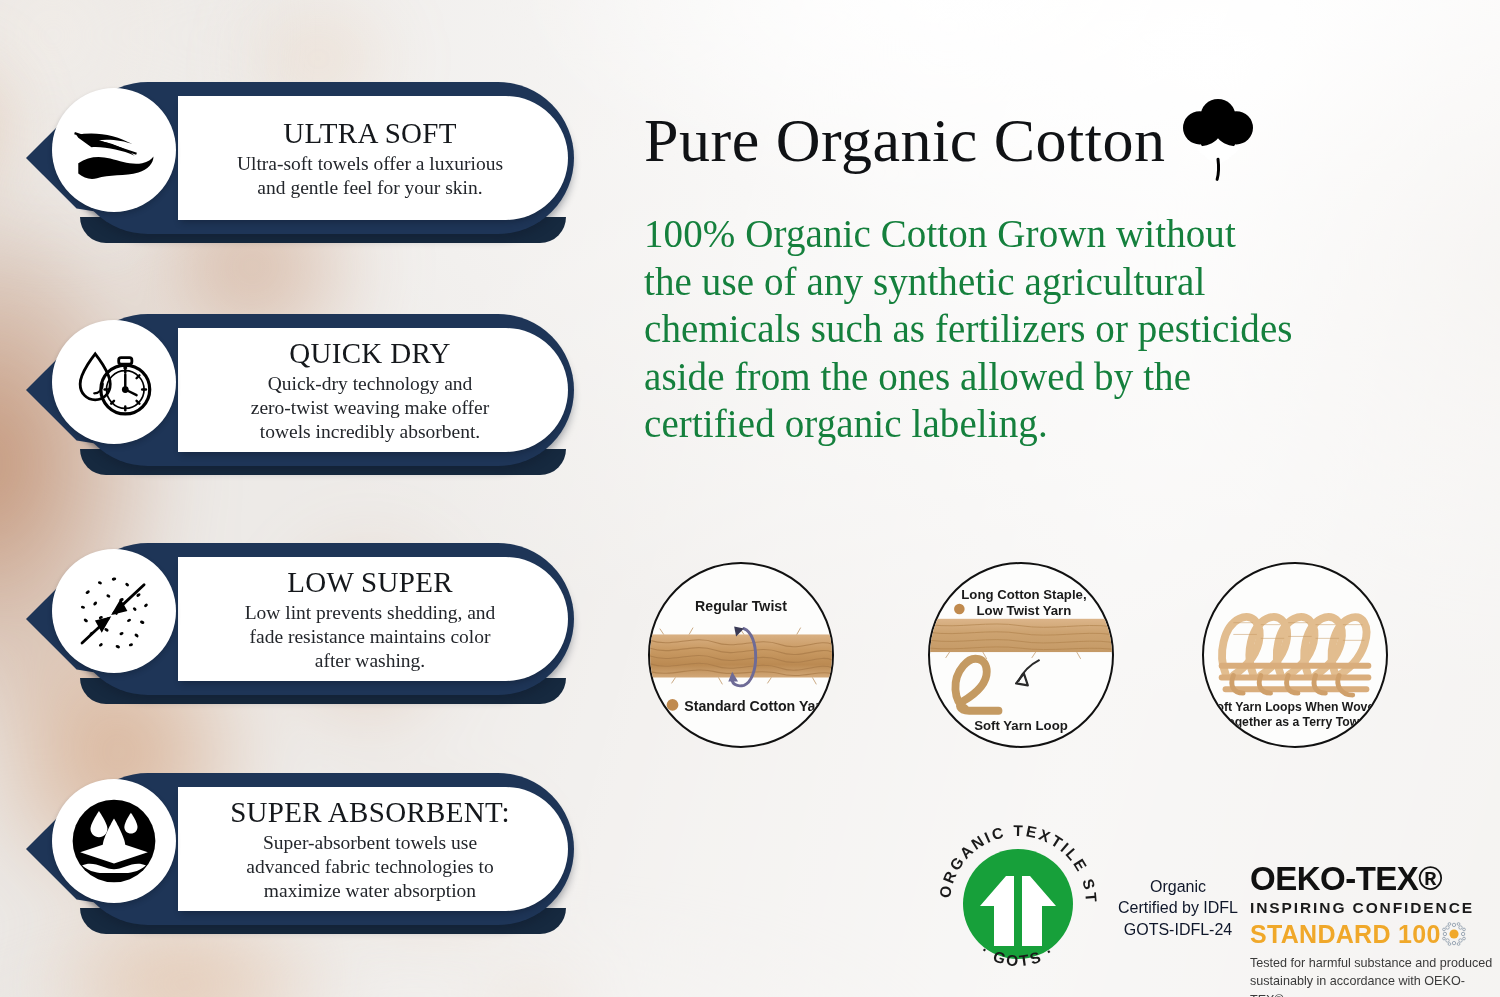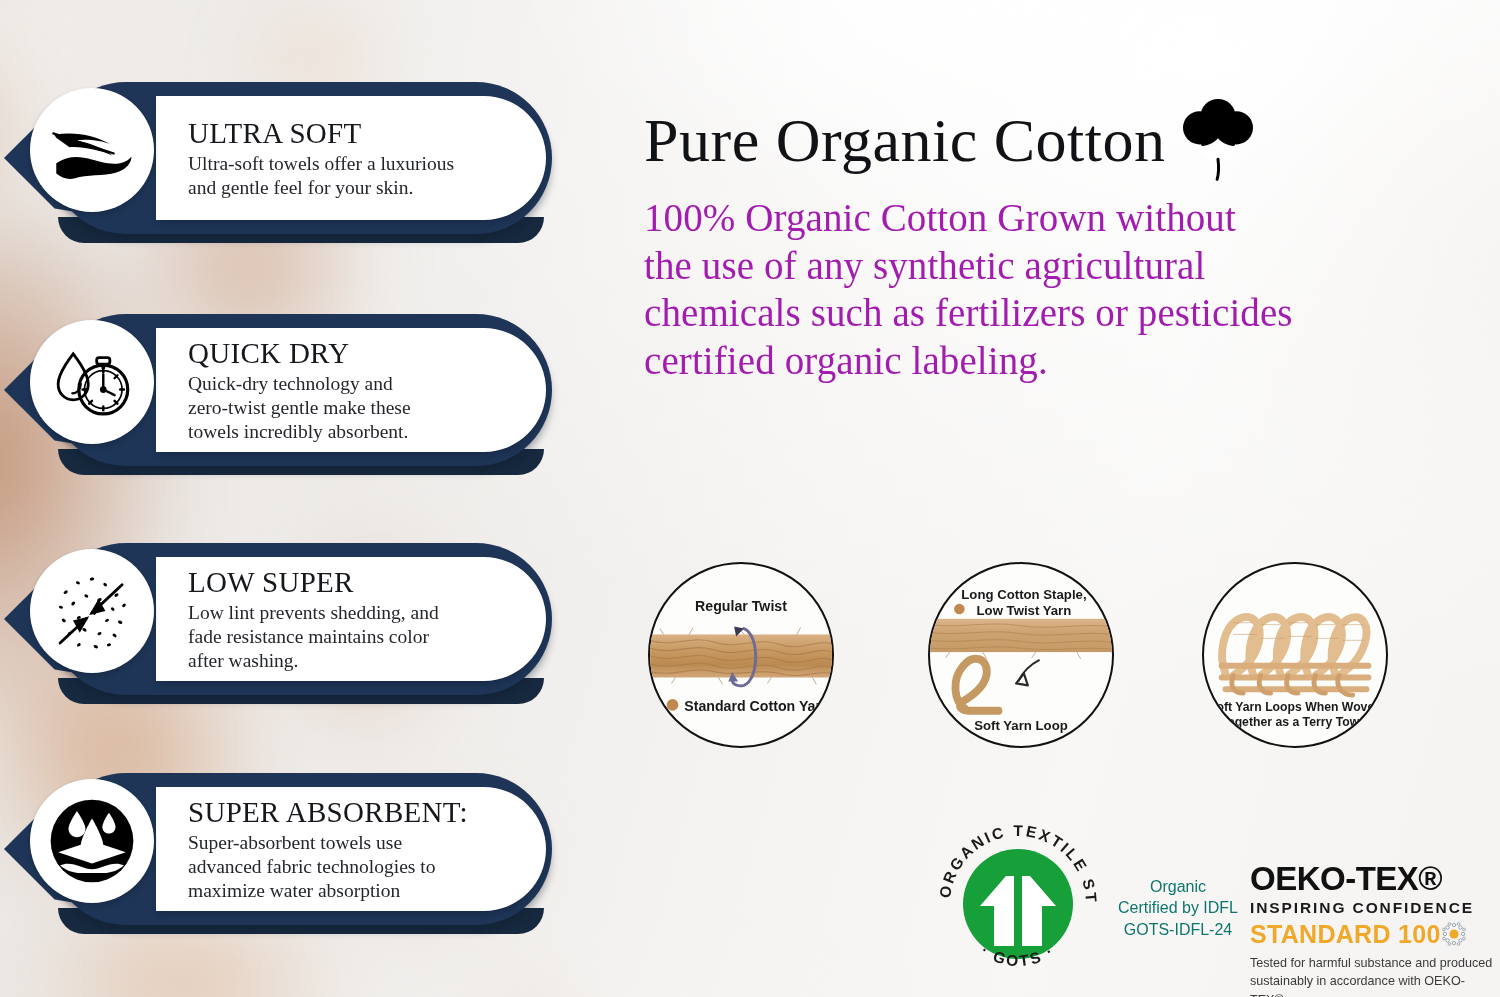--- a/index.html
+++ b/index.html
@@ -40,21 +40,21 @@
     filter: blur(34px);
   }
   .bg-veil {
     background: linear-gradient(105deg, rgba(255,255,255,.10) 0%, rgba(255,255,255,.34) 34%, rgba(255,255,255,.58) 52%, rgba(255,255,255,.72) 70%, rgba(255,255,255,.58) 100%);
   }
 
   #root { position:relative; z-index:2; width:1500px; height:997px; }
 
   
   .cards { position:absolute; left:0; top:0; width:600px; height:997px; }
-  .card { position:absolute; left:4px; width:556px; height:168px; }
+  .card { position:absolute; left:26px; width:556px; height:168px;text-align:center; }
 
   .card .tail {
     position:absolute; left:0; top:50%; width:110px; height:120px;
     transform:translateY(-50%);
     background:#1e3557;
     clip-path: polygon(0% 50%, 46% 8%, 100% 0%, 100% 100%, 46% 92%);
     filter: drop-shadow(2px 5px 4px rgba(20,30,50,.34));
   }
   .card .pill {
     position:absolute; left:46px; top:8px; right:8px; height:152px;
@@ -94,40 +94,40 @@
   .right { position:absolute; left:630px; top:0; width:870px; height:997px; }
 
   .headline-row { position:absolute; left:14px; top:98px; display:flex; align-items:center; gap:8px; }
   .headline {
     font-size:62px; line-height:1; color:#101215; font-weight:400;
     font-family:"Liberation Serif", serif; letter-spacing:.5px; white-space:nowrap;
   }
   .cotton-icon { width:88px; height:84px; flex:none; }
 
   .lede {
-    position:absolute; left:14px; top:194px; width:840px;
-    font-size:39px; line-height:1.22; color:#a21caf;
+    position:absolute; left:14px; top:210px; width:840px;
+    font-size:39px; line-height:1.22; color:#15803d;
     font-family:"Liberation Serif", serif; letter-spacing:.1px;
   }
 
   
   .yarns { position:absolute; left:0; top:562px; width:870px; height:200px; }
   .yarn { position:absolute; width:186px; height:186px; border-radius:50%;
           background:#fdfdfc; border:2.6px solid #111; overflow:hidden; }
   .yarn svg { position:absolute; inset:0; width:100%; height:100%; }
   .y1 { left:18px; }  .y2 { left:298px; } .y3 { left:572px; }
   .ylabel { font-family:"Liberation Sans", sans-serif; font-weight:700; fill:#1a1a1a; }
 
   
   .certs { position:absolute; left:0; top:812px; width:870px; height:180px; }
   .gots { position:absolute; left:298px; top:2px; width:180px; height:180px; }
   .gots svg { width:100%; height:100%; }
   .gots-text {
     position:absolute; left:484px; top:64px; width:128px; text-align:center;
-    font-family:"Liberation Sans", sans-serif; font-size:16px; line-height:1.34; color:#0f766e;
+    font-family:"Liberation Sans", sans-serif; font-size:16px; line-height:1.34; color:#0f172a;
   }
   .oeko { position:absolute; left:620px; top:14px; width:250px; }
   .oeko-top {
     font-family:"Liberation Sans", sans-serif; font-weight:700; font-size:33px;
     letter-spacing:-.5px; color:#111; line-height:1; white-space:nowrap;margin-top:36px;
   }
   .oeko-sub {
     font-family:"Liberation Sans", sans-serif; font-weight:700; font-size:15.5px;
     letter-spacing:1.9px; color:#1a1a1a; margin-top:4px; white-space:nowrap;
   }
@@ -176,21 +176,21 @@
       </div>
     </div>
 
     <div class="card" style="top:306px">
       <div class="tail"></div>
       <div class="pill"></div>
       <div class="inner">
         <div class="c-title">QUICK DRY</div>
         <div class="c-body">
           <div>Quick-dry technology and</div>
-          <div>zero-twist gentle make these</div>
+          <div>zero-twist weaving make offer</div>
           <div>towels incredibly absorbent.</div>
         </div>
       </div>
       <div class="disc">
         <svg viewBox="0 0 100 100" aria-hidden="true">
           <path d="M30 20 C30 20 14 40 14 52 C14 62 21 69 30 69 C39 69 46 62 46 52 C46 40 30 20 30 20 Z" fill="none" stroke="#000" stroke-width="3"></path>
           <path d="M38 52 C38 58 34 62 29 62" fill="none" stroke="#000" stroke-width="2.4" stroke-linecap="round"></path>
           <circle cx="62" cy="58" r="26" fill="none" stroke="#000" stroke-width="3.4"></circle>
           <circle cx="62" cy="58" r="20" fill="none" stroke="#000" stroke-width="1.8"></circle>
           <circle cx="62" cy="58" r="3.6" fill="#000"></circle>
@@ -298,20 +298,21 @@
         <path d="M50 46 C44 53 34 56 24 55 C30 65 40 71 50 72 C60 71 70 65 76 55 C66 56 56 53 50 46 Z" fill="#fff"></path>
         <path d="M50 48 C48 57 44 64 37 69 C43 72 47 74 50 78 C53 74 57 72 63 69 C56 64 52 57 50 48 Z" fill="#fff"></path>
         <path d="M50 70 C51 78 51 86 49 93" stroke="#000" stroke-width="3.4" fill="none" stroke-linecap="round"></path>
       </svg>
     </div>
 
     <div class="lede">
       <div>100% Organic Cotton Grown without</div>
       <div>the use of any synthetic agricultural</div>
       <div>chemicals such as fertilizers or pesticides</div>
+      <div>aside from the ones allowed by the</div>
       <div>certified organic labeling.</div>
     </div>
 
     <div class="yarns">
 
       <div class="yarn y1">
         <svg viewBox="0 0 186 186">
           <defs>
             <linearGradient id="rope1" x1="0" y1="0" x2="0" y2="1">
               <stop offset="0%" stop-color="#d9b184"></stop>

